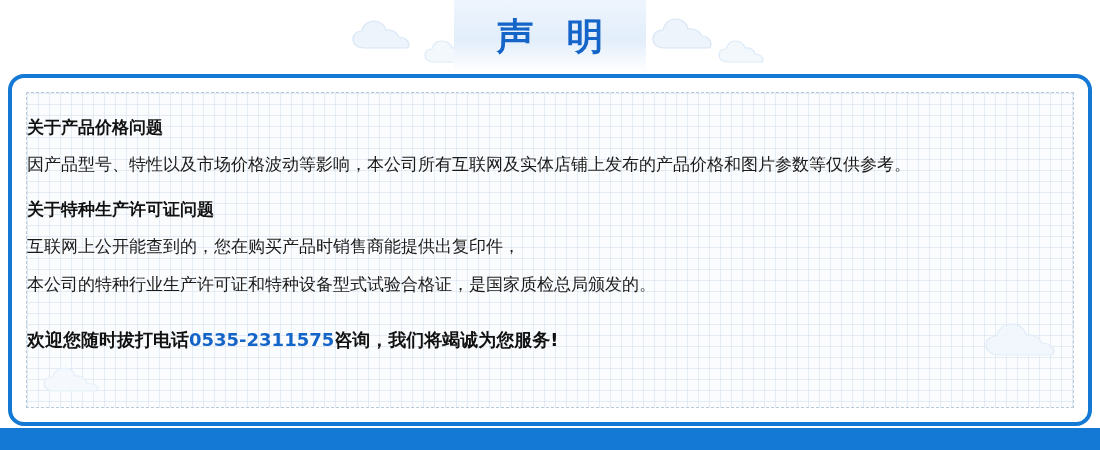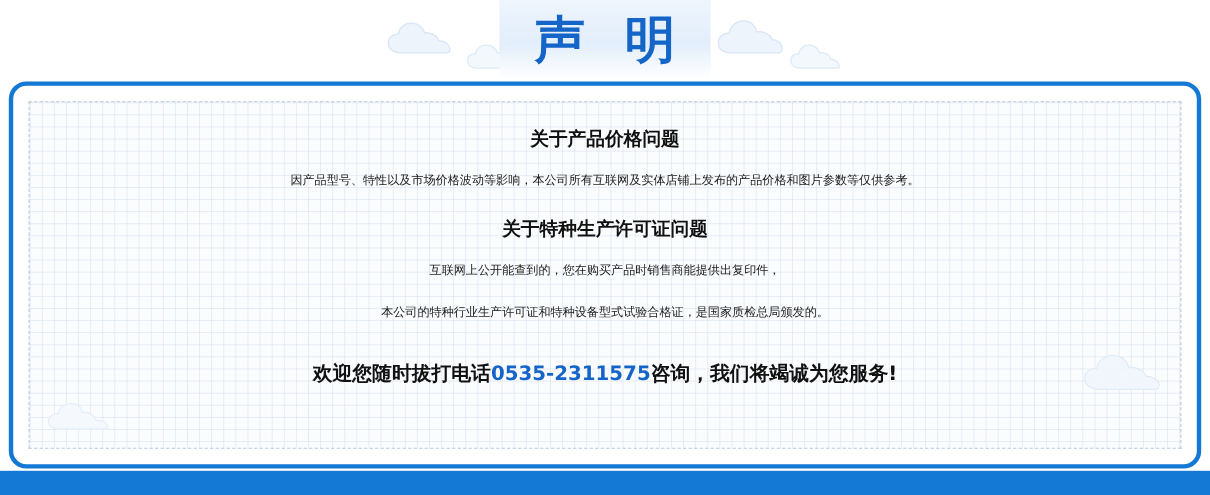--- a/index.html
+++ b/index.html
@@ -37,21 +37,21 @@
     width: 192px;
     height: 72px;
     background: linear-gradient(180deg, #eef5fd 0%, #e2eefb 55%, #ffffff 100%);
     display: flex;
     align-items: center;
     justify-content: center;
     z-index: 3;
   }
 
   .title-text {
-    font-size: 46px;
+    font-size: 37px;
     font-weight: bold;
     color: #1565c8;
     letter-spacing: 10px;
     text-indent: 10px;
     line-height: 1;
     font-family: "DejaVu Sans", sans-serif;
   }
 
   
   .cloud {
@@ -114,35 +114,35 @@
     left: 16px;
     bottom: 10px;
     z-index: 0;
     opacity: 0.95;
   }
 
   .content {
     position: relative;
     z-index: 2;
     width: 100%;
-    text-align: center;
+    text-align: left;
     font-family: "DejaVu Sans", sans-serif;
   }
 
   .heading {
     font-size: 17px;
     font-weight: bold;
     color: #111111;
     margin: 12px 0 4px 0;
     line-height: 28px;
   }
   .heading:first-child { margin-top: 4px; }
 
   .para {
-    font-size: 11px;
+    font-size: 17px;
     color: #1a1a1a;
     line-height: 38px;
     margin: 0;
     white-space: nowrap;
   }
 
   .footer-line {
     font-size: 18px;
     font-weight: bold;
     color: #111111;

